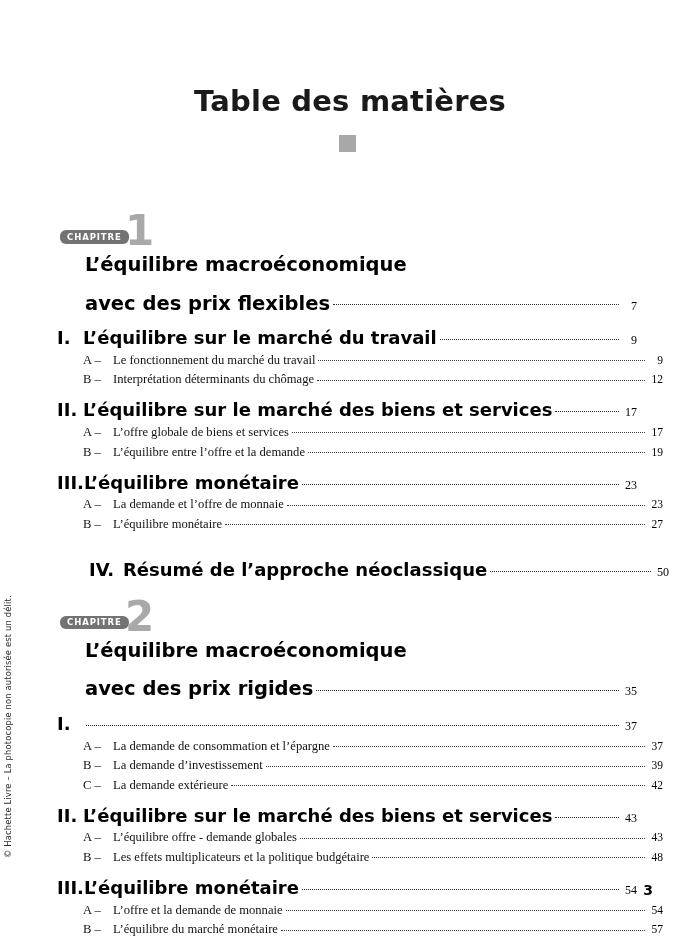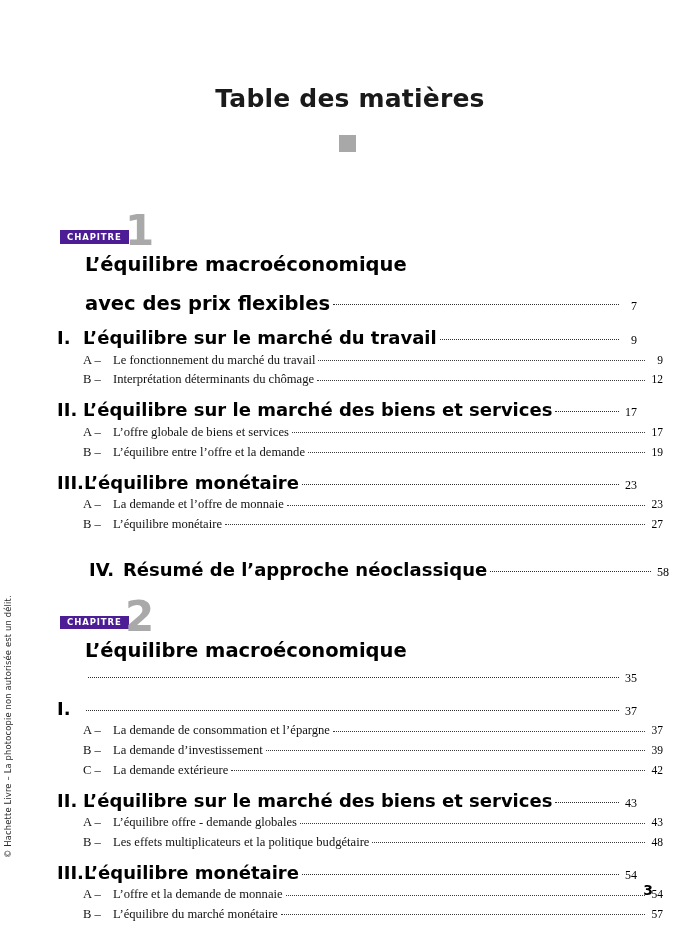--- a/index.html
+++ b/index.html
@@ -25,21 +25,21 @@
 
   
   .doc-title {
     position: absolute;
     top: 84px;
     left: 0;
     width: 700px;
     text-align: center;
     font-family: "DejaVu Sans", sans-serif;
     font-weight: bold;
-    font-size: 25px;
+    font-size: 29px;
     letter-spacing: 0.2px;
     color: #1a1a1a;
   }
   .title-square {
     position: absolute;
     top: 135px;
     left: 339px;
     width: 17px;
     height: 17px;
     background: #a8a8a8;
@@ -59,28 +59,29 @@
     margin-bottom: 6px;
   }
   .chapter-head {
     position: relative;
     height: 36px;
   }
   .chapitre-badge {
     position: absolute;
     left: 3px;
     top: 8px;
-    background: #4c1d95;
+    background: #737373;
     color: #ffffff;
     font-family: "DejaVu Sans", sans-serif;
     font-weight: bold;
     font-size: 8.5px;
     letter-spacing: 0.9px;
     padding: 2.5px 7px 2.5px 7px;
     line-height: 1;
+    border-radius: 6px;
   }
   .chapter-number {
     position: absolute;
     left: 68px;
     top: -12px;
     font-family: "DejaVu Sans", sans-serif;
     font-weight: bold;
     font-size: 42px;
     color: #a9a9a9;
     line-height: 1;
@@ -280,32 +281,33 @@
         <div class="subentry">
           <span class="sub-num">B –</span>
           <span class="sub-label">L’équilibre monétaire</span>
           <span class="leader leader-thin"></span>
           <span class="pagenum">27</span>
         </div>
         <div class="section indented">
           <span class="sec-num">IV.</span>
           <span class="sec-label">Résumé de l’approche néoclassique</span>
           <span class="leader"></span>
-          <span class="pagenum">58</span>
+          <span class="pagenum">50</span>
         </div>
       </div>
       <div class="chapter-gap"></div>
       <div class="chapter">
         <div class="chapter-head">
           <span class="chapitre-badge">CHAPITRE</span>
           <span class="chapter-number">2</span>
         </div>
         <div class="chapter-title">
           <span class="line1">L’équilibre macroéconomique</span>
           <div class="line2-row">
+            <span class="line2">avec des prix rigides</span>
             <span class="leader"></span>
             <span class="pagenum">35</span>
           </div>
         </div>
         <div class="section">
           <span class="sec-num">I.</span>
           <span class="leader"></span>
           <span class="pagenum">37</span>
         </div>
         <div class="subentry">

